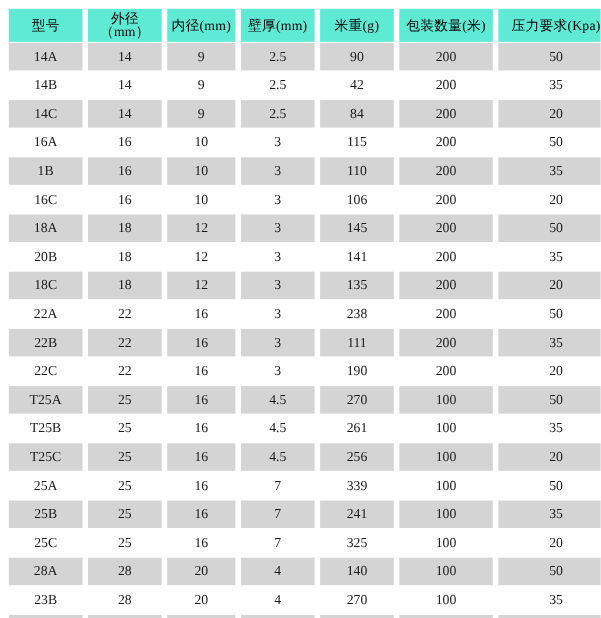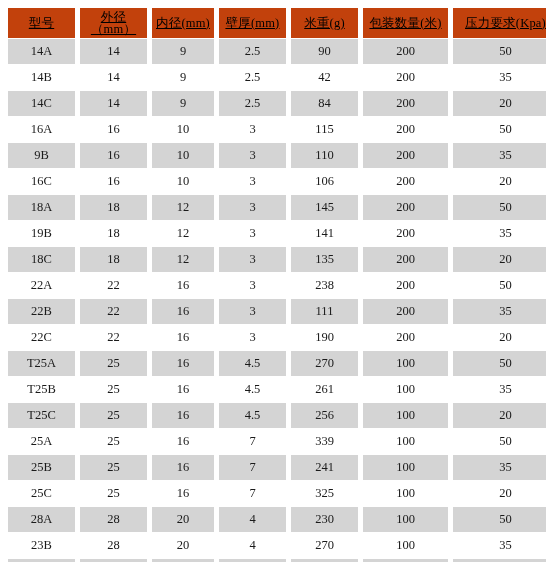--- a/index.html
+++ b/index.html
@@ -57,21 +57,21 @@
   }
   
   col.c0 { width: 67px; }
   col.c1 { width: 67px; }
   col.c2 { width: 62px; }
   col.c3 { width: 67px; }
   col.c4 { width: 67px; }
   col.c5 { width: 85px; }
   col.c6 { width: 105px; }
 </style>
-<style>table.spec-table th{background:#c2410c;color:#000000;text-decoration:underline;}tr.row-shaded td{background:#d4d4d4;}tr.row-plain td{background:#ffffff;}table.spec-table td{color:#1a1a1a;}html,body{background:#ffffff;}</style></head>
+<style>table.spec-table th{background:#5eead4;color:#000000;}tr.row-shaded td{background:#d4d4d4;}tr.row-plain td{background:#ffffff;}table.spec-table td{color:#1a1a1a;}html,body{background:#ffffff;}</style></head>
 <body>
 
 <div class="spec-table-wrap">
   <table class="spec-table">
     <colgroup>
       <col class="c0">
         <col class="c1">
         <col class="c2">
         <col class="c3">
       <col class="c4">
@@ -120,21 +120,21 @@
         <tr class="row-plain">
           <td>16A</td>
           <td>16</td>
           <td>10</td>
           <td>3</td>
           <td>115</td>
           <td>200</td>
           <td>50</td>
         </tr>
         <tr class="row-shaded">
-          <td>9B</td>
+          <td>1B</td>
           <td>16</td>
           <td>10</td>
           <td>3</td>
           <td>110</td>
           <td>200</td>
           <td>35</td>
         </tr>
         <tr class="row-plain">
           <td>16C</td>
           <td>16</td>
@@ -147,21 +147,21 @@
         <tr class="row-shaded">
           <td>18A</td>
           <td>18</td>
           <td>12</td>
           <td>3</td>
           <td>145</td>
           <td>200</td>
           <td>50</td>
         </tr>
         <tr class="row-plain">
-          <td>19B</td>
+          <td>20B</td>
           <td>18</td>
           <td>12</td>
           <td>3</td>
           <td>141</td>
           <td>200</td>
           <td>35</td>
         </tr>
         <tr class="row-shaded">
           <td>18C</td>
           <td>18</td>
@@ -250,21 +250,21 @@
           <td>7</td>
           <td>325</td>
           <td>100</td>
           <td>20</td>
         </tr>
         <tr class="row-shaded">
           <td>28A</td>
           <td>28</td>
           <td>20</td>
           <td>4</td>
-          <td>230</td>
+          <td>140</td>
           <td>100</td>
           <td>50</td>
         </tr>
         <tr class="row-plain">
           <td>23B</td>
           <td>28</td>
           <td>20</td>
           <td>4</td>
           <td>270</td>
           <td>100</td>

